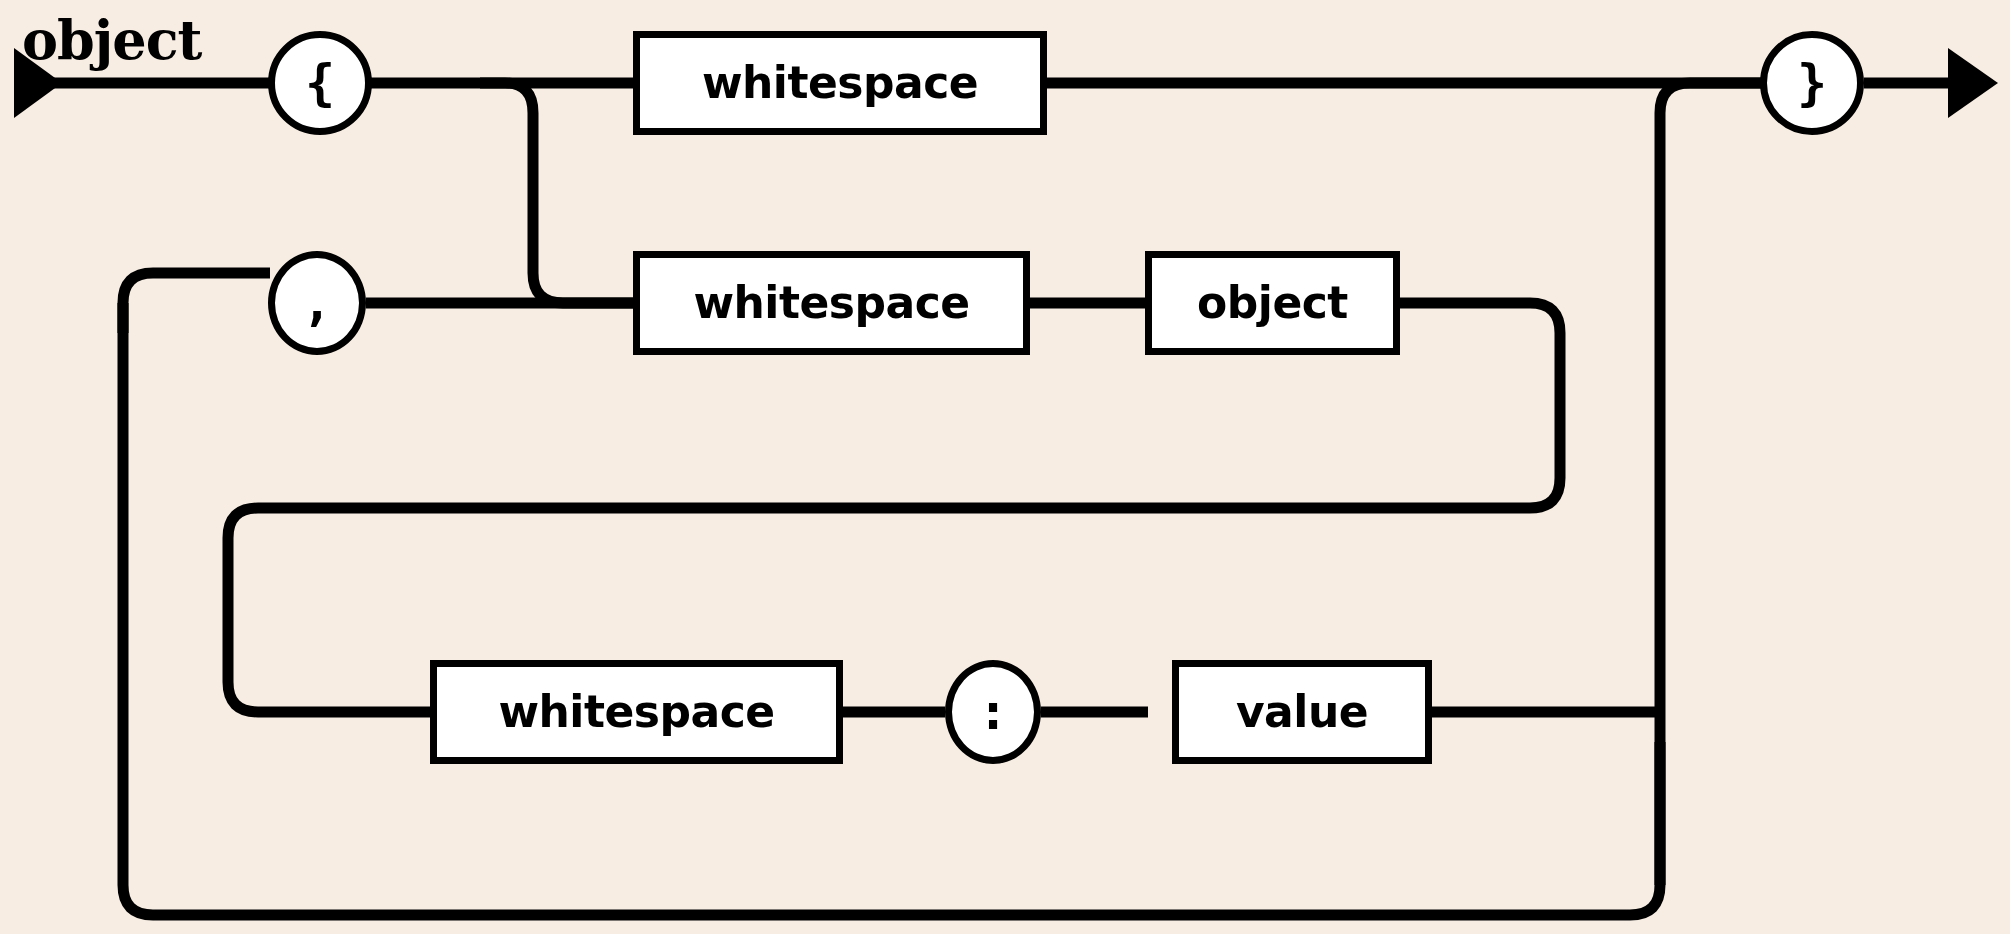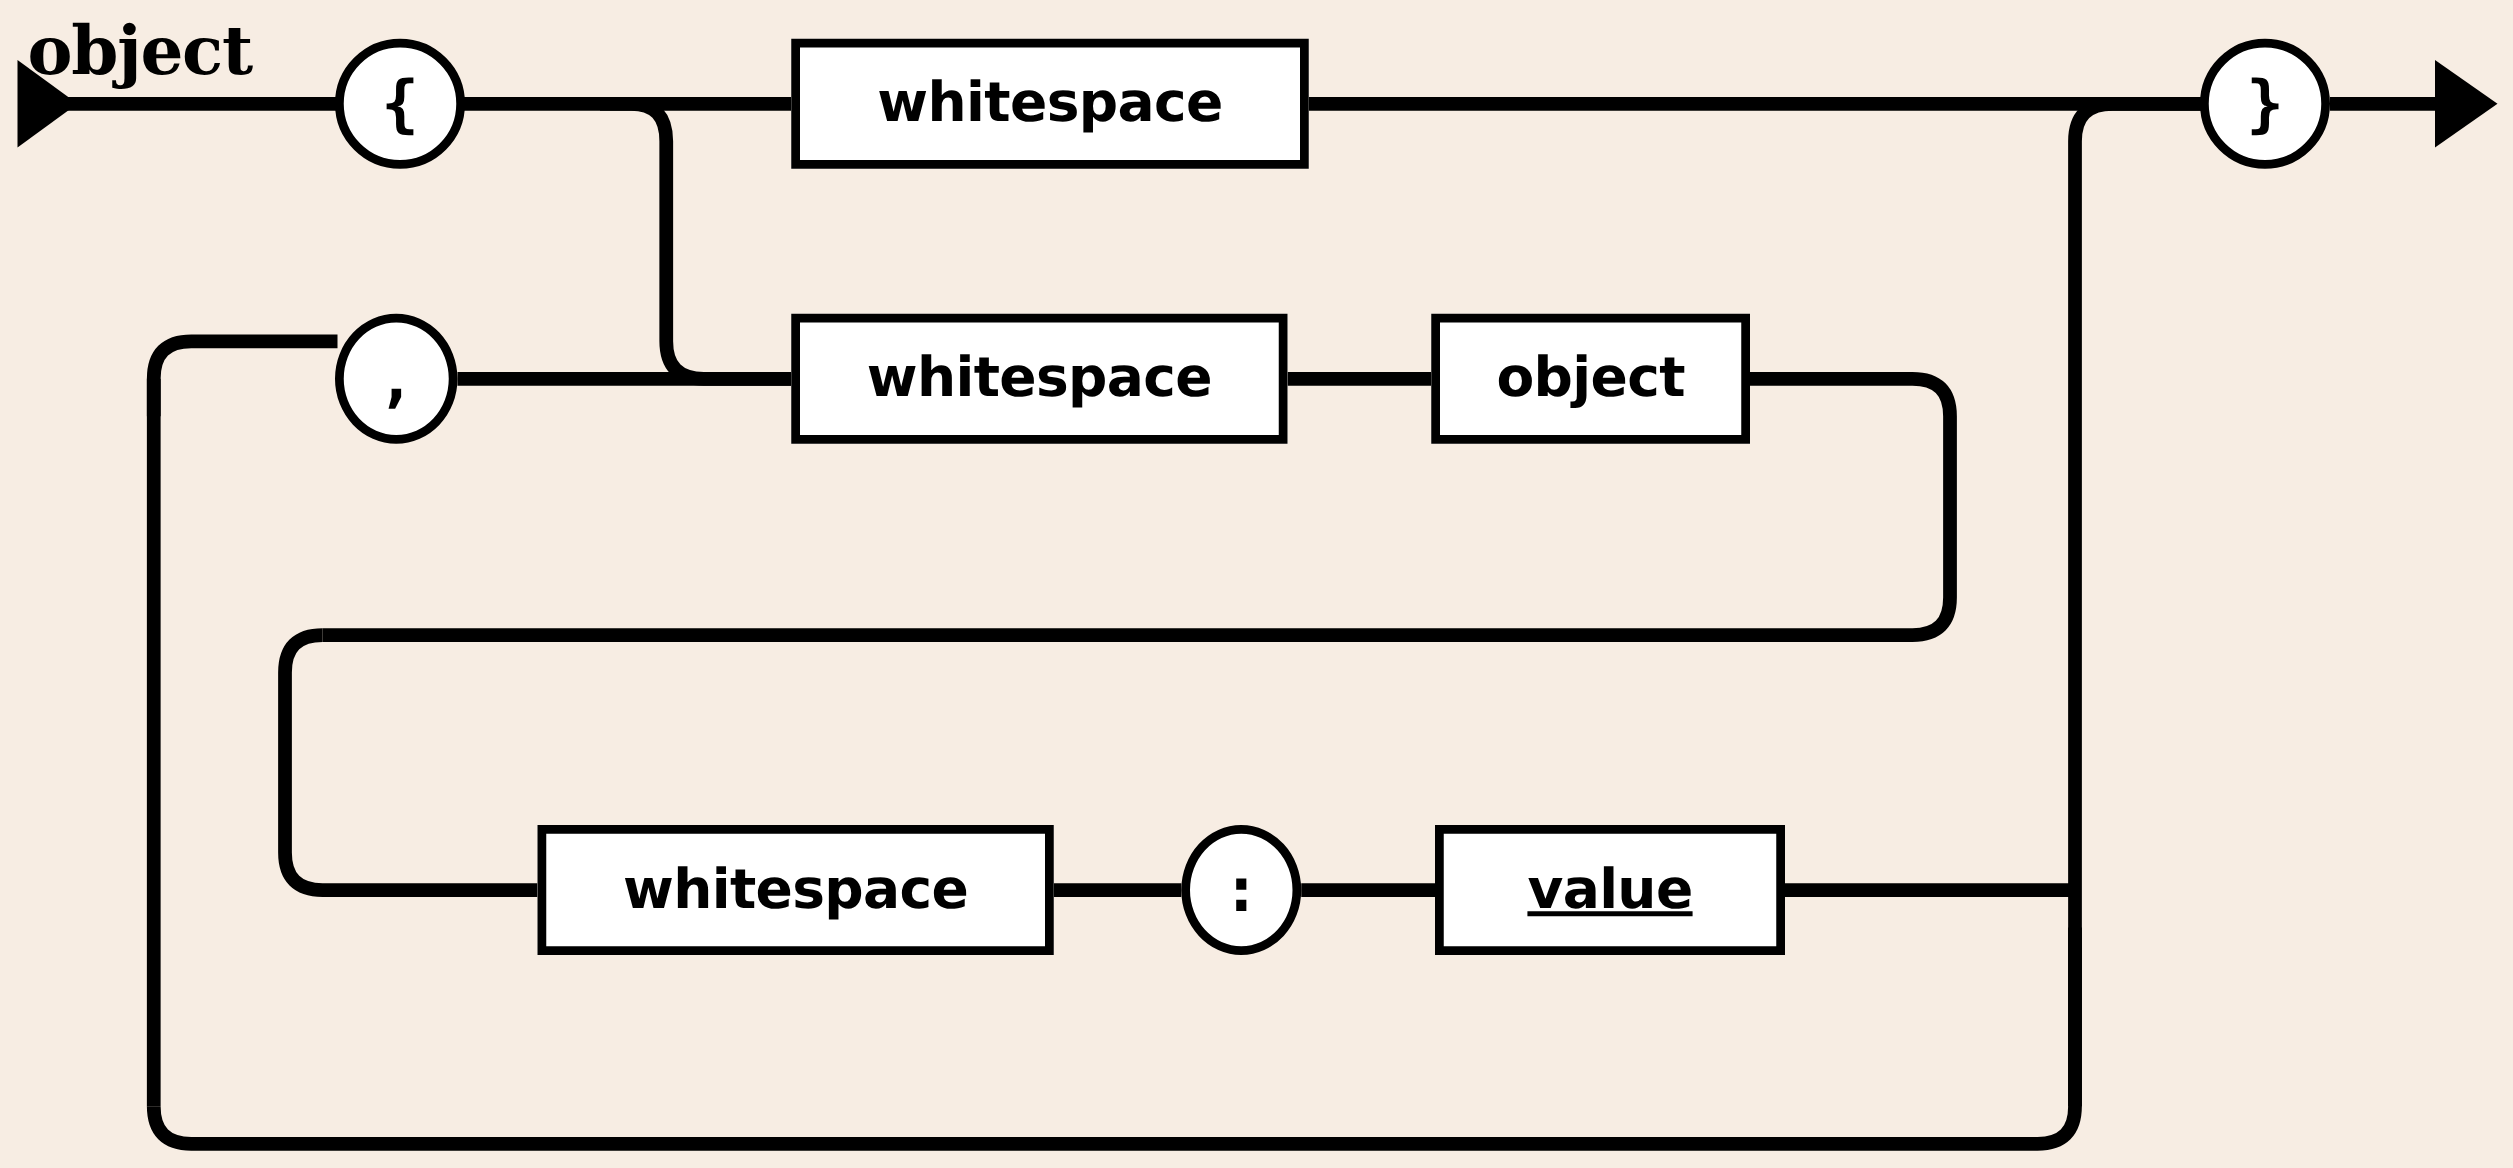--- a/index.html
+++ b/index.html
@@ -113,15 +113,15 @@
   <div class="node terminal" style="left:268px; top:251px; width:98px; height:104px;">,</div>
 
   <div class="node nonterminal" style="left:633px; top:251px; width:397px; height:104px;">whitespace</div>
 
   <div class="node nonterminal" style="left:1145px; top:251px; width:255px; height:104px;">object</div>
 
   <div class="node nonterminal" style="left:430px; top:660px; width:413px; height:104px;">whitespace</div>
 
   <div class="node terminal" style="left:945px; top:660px; width:96px; height:104px;">:</div>
 
-  <div class="node nonterminal" style="left:1148px; top:660px; width:280px; height:104px;text-decoration:underline;">value</div>
+  <div class="node nonterminal" style="left:1172px; top:660px; width:260px; height:104px;">value</div>
 
 </div>
 
 </body></html>

